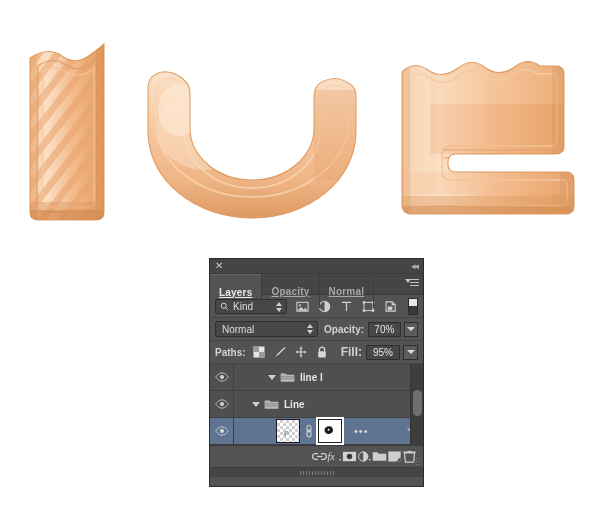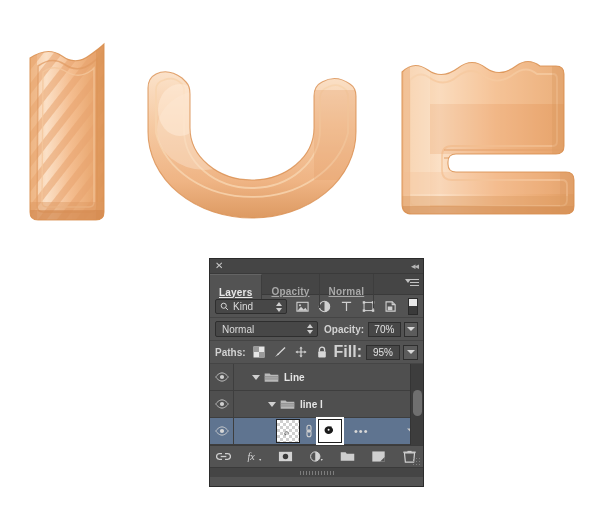--- a/index.html
+++ b/index.html
@@ -186,21 +186,21 @@
     width:0;height:0;
     border-left:4px solid transparent;
     border-right:4px solid transparent;
     border-top:4px solid #d8d8d8;
   }
 
   
   .lock-label { font-size:10px; color:#d2d2d2; font-weight:bold; margin-right:7px;}
   .lock-icons { display:flex; align-items:center; gap:9px;}
   .lock-icons .li { width:12px;height:12px; display:block;}
-  .fill-label { font-size:16px; color:#d2d2d2; font-weight:bold; margin-left:auto;}
+  .fill-label { font-size:12px; color:#d2d2d2; font-weight:bold; margin-left:auto;}
 
   
   .layers-list {
     position: relative;
     background: #4f4f4f;
     height: 81px;
     overflow: hidden;
   }
   .layer-row {
     height: 27px;
@@ -274,21 +274,21 @@
     border-radius: 5px;
   }
 
   
   .bottom-bar {
     height: 22px;
     background: #535353;
     border-top: 1px solid #3b3b3b;
     display: flex;
     align-items: center;
-    justify-content: space-between;
+    justify-content: flex-end;
     padding: 0 6px;
     box-sizing: border-box;
     position: relative;
   }
   .bottom-bar .bi { width: 15px; height: 15px; display:block;}
   .grip-corner {
     position:absolute; right:2px; bottom:1px;
     width:9px;height:9px;
     background-image: radial-gradient(#8a8a8a 28%, transparent 30%);
     background-size: 3px 3px;
@@ -564,47 +564,47 @@
   <div class="layers-list">
 
     <div class="layer-row">
       <div class="eye-cell">
         <svg width="14" height="10" viewBox="0 0 16 11">
           <path d="M8,0.8 C12,0.8 15.2,5.5 15.2,5.5 C15.2,5.5 12,10.2 8,10.2
                    C4,10.2 0.8,5.5 0.8,5.5 C0.8,5.5 4,0.8 8,0.8 Z" fill="none" stroke="#d0d0d0" stroke-width="1"></path>
           <circle cx="8" cy="5.5" r="2.4" fill="#d0d0d0"></circle>
         </svg>
       </div>
+      <div class="row-body" style="padding-left:34px;">
+        <span class="disc-tri"></span>
+        <svg class="folder-ico" viewBox="0 0 16 13">
+          <path d="M0.6,2.6 L6,2.6 L7.2,4 L15.4,4 L15.4,11.6 L0.6,11.6 Z" fill="#b9b9b9"></path>
+          <path d="M0.6,5.6 L15.4,5.6 L15.4,7 L0.6,7 Z" fill="#8f8f8f"></path>
+          <path d="M0.6,8 L15.4,8 L15.4,9.2 L0.6,9.2 Z" fill="#8f8f8f"></path>
+        </svg>
+        <span class="layer-name">line l</span>
+      </div>
+    </div>
+
+    <div class="layer-row">
+      <div class="eye-cell">
+        <svg width="14" height="10" viewBox="0 0 16 11">
+          <path d="M8,0.8 C12,0.8 15.2,5.5 15.2,5.5 C15.2,5.5 12,10.2 8,10.2
+                   C4,10.2 0.8,5.5 0.8,5.5 C0.8,5.5 4,0.8 8,0.8 Z" fill="none" stroke="#d0d0d0" stroke-width="1"></path>
+          <circle cx="8" cy="5.5" r="2.4" fill="#d0d0d0"></circle>
+        </svg>
+      </div>
       <div class="row-body" style="padding-left:18px;">
         <span class="disc-tri"></span>
         <svg class="folder-ico" viewBox="0 0 16 13">
           <path d="M0.6,2.6 L6,2.6 L7.2,4 L15.4,4 L15.4,11.6 L0.6,11.6 Z" fill="#b9b9b9"></path>
           <path d="M0.6,5.6 L15.4,5.6 L15.4,7 L0.6,7 Z" fill="#8f8f8f"></path>
           <path d="M0.6,8 L15.4,8 L15.4,9.2 L0.6,9.2 Z" fill="#8f8f8f"></path>
         </svg>
         <span class="layer-name">Line</span>
-      </div>
-    </div>
-
-    <div class="layer-row">
-      <div class="eye-cell">
-        <svg width="14" height="10" viewBox="0 0 16 11">
-          <path d="M8,0.8 C12,0.8 15.2,5.5 15.2,5.5 C15.2,5.5 12,10.2 8,10.2
-                   C4,10.2 0.8,5.5 0.8,5.5 C0.8,5.5 4,0.8 8,0.8 Z" fill="none" stroke="#d0d0d0" stroke-width="1"></path>
-          <circle cx="8" cy="5.5" r="2.4" fill="#d0d0d0"></circle>
-        </svg>
-      </div>
-      <div class="row-body" style="padding-left:34px;">
-        <span class="disc-tri"></span>
-        <svg class="folder-ico" viewBox="0 0 16 13">
-          <path d="M0.6,2.6 L6,2.6 L7.2,4 L15.4,4 L15.4,11.6 L0.6,11.6 Z" fill="#b9b9b9"></path>
-          <path d="M0.6,5.6 L15.4,5.6 L15.4,7 L0.6,7 Z" fill="#8f8f8f"></path>
-          <path d="M0.6,8 L15.4,8 L15.4,9.2 L0.6,9.2 Z" fill="#8f8f8f"></path>
-        </svg>
-        <span class="layer-name">line l</span>
       </div>
     </div>
 
     <div class="layer-row selected">
       <div class="eye-cell">
         <svg width="14" height="10" viewBox="0 0 16 11">
           <path d="M8,0.8 C12,0.8 15.2,5.5 15.2,5.5 C15.2,5.5 12,10.2 8,10.2
                    C4,10.2 0.8,5.5 0.8,5.5 C0.8,5.5 4,0.8 8,0.8 Z" fill="none" stroke="#d7d7d7" stroke-width="1"></path>
           <circle cx="8" cy="5.5" r="2.4" fill="#d7d7d7"></circle>
         </svg>

